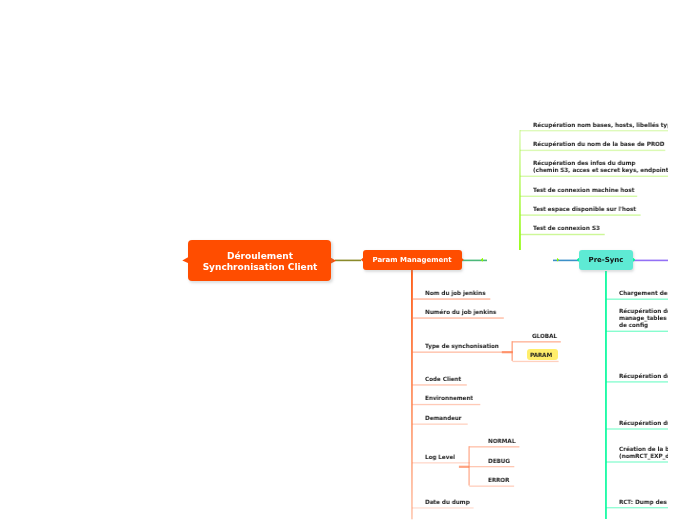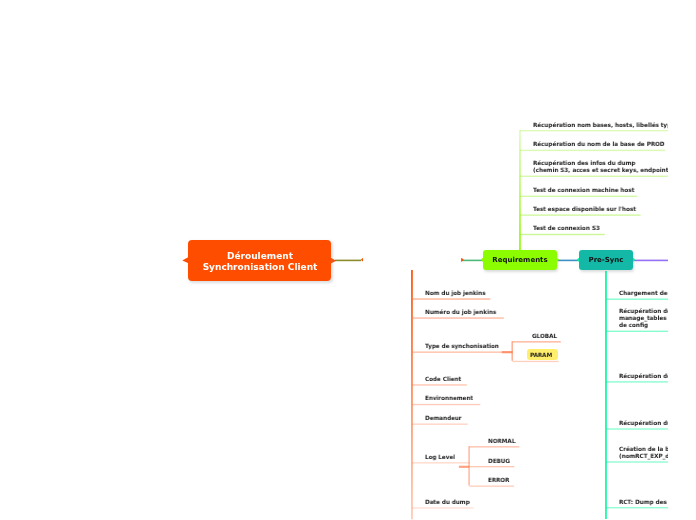--- a/index.html
+++ b/index.html
@@ -13,21 +13,21 @@
   #root .txt{color:#ffffff;font-size:9px;line-height:11.2px;margin-top:1.6px;}
   #root-notch{position:absolute;left:182.3px;top:256.9px;width:6.2px;height:6.4px;background:#FF4D00;
      clip-path:polygon(100% 0%,100% 100%,0% 56%);}
   #root-notch-r{position:absolute;left:330.5px;top:257.6px;width:5.6px;height:6.2px;background:#FF4D00;
      clip-path:polygon(0% 0%,0% 100%,100% 50%);}
 
   #pm{left:363px;top:250px;width:98.5px;height:20.2px;background:#FF4D00;box-shadow:1px 1.5px 2.4px rgba(140,145,150,0.30);}
   #pm .txt{color:#ffffff;font-size:7px;}
   #req{left:483px;top:250px;width:74px;height:20.4px;background:#8CFC00;box-shadow:1px 1.5px 2.4px rgba(140,145,150,0.30);}
   #req .txt{color:#111111;font-size:7px;}
-  #pre{left:579px;top:250px;width:54.2px;height:20.4px;background:#14b8a6;box-shadow:1px 1.5px 2.4px rgba(140,145,150,0.30);}
+  #pre{left:579px;top:250px;width:54.2px;height:20.4px;background:#5eead4;box-shadow:1px 1.5px 2.4px rgba(140,145,150,0.30);}
   #pre .txt{color:#111111;font-size:7px;}
   .lbl{position:absolute;font-size:5.9px;font-weight:bold;color:#1d1d1d;white-space:pre;line-height:6.9px;
        transform-origin:left bottom;transform:scaleX(0.95);-webkit-font-smoothing:antialiased;will-change:transform;}
   .hl{position:absolute;border-radius:3px;background:#FFEE6B;}
 </style>
 </head>
 <body>
 
 <div class="canvas">
 
@@ -86,22 +86,22 @@
 
   <div id="root-notch"></div>
   <div id="root-notch-r"></div>
   <div class="node" id="root">
     <div class="txt">
       <span>Déroulement</span><br>
       <span>Synchronisation Client</span>
     </div>
   </div>
 
-  <div class="node" id="req">
-    <div class="txt">Requirements</div>
+  <div class="node" id="pm">
+    <div class="txt">Param Management</div>
   </div>
   <div class="node" id="pre">
     <div class="txt">Pre-Sync</div>
   </div>
 
   <div id="leaves">
       <div class="lbl" style="left: 425px; top: 289.9px;">Nom du job jenkins</div>
       <div class="lbl" style="left: 425px; top: 308.9px;">Numéro du job jenkins</div>
       <div class="lbl" style="left: 425px; top: 343px;">Type de synchonisation</div>
       <div class="lbl" style="left: 425px; top: 375.8px;">Code Client</div>

